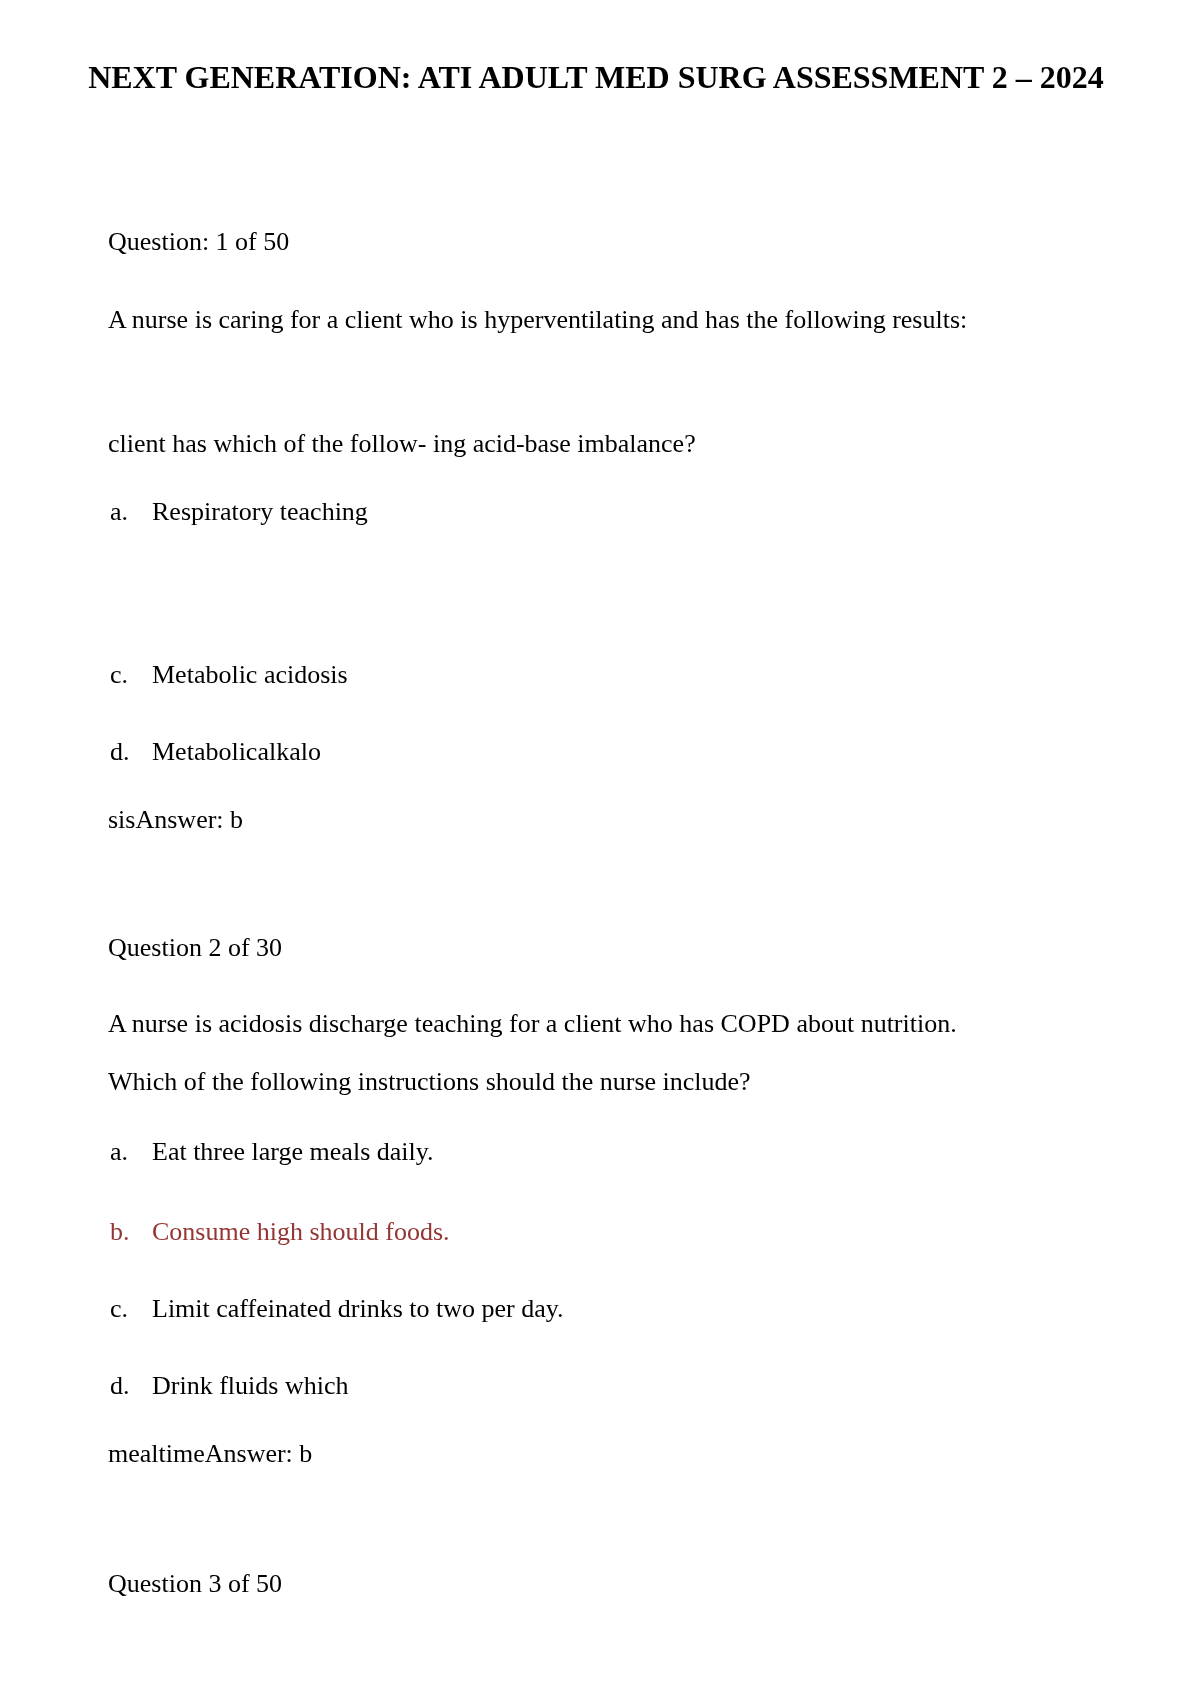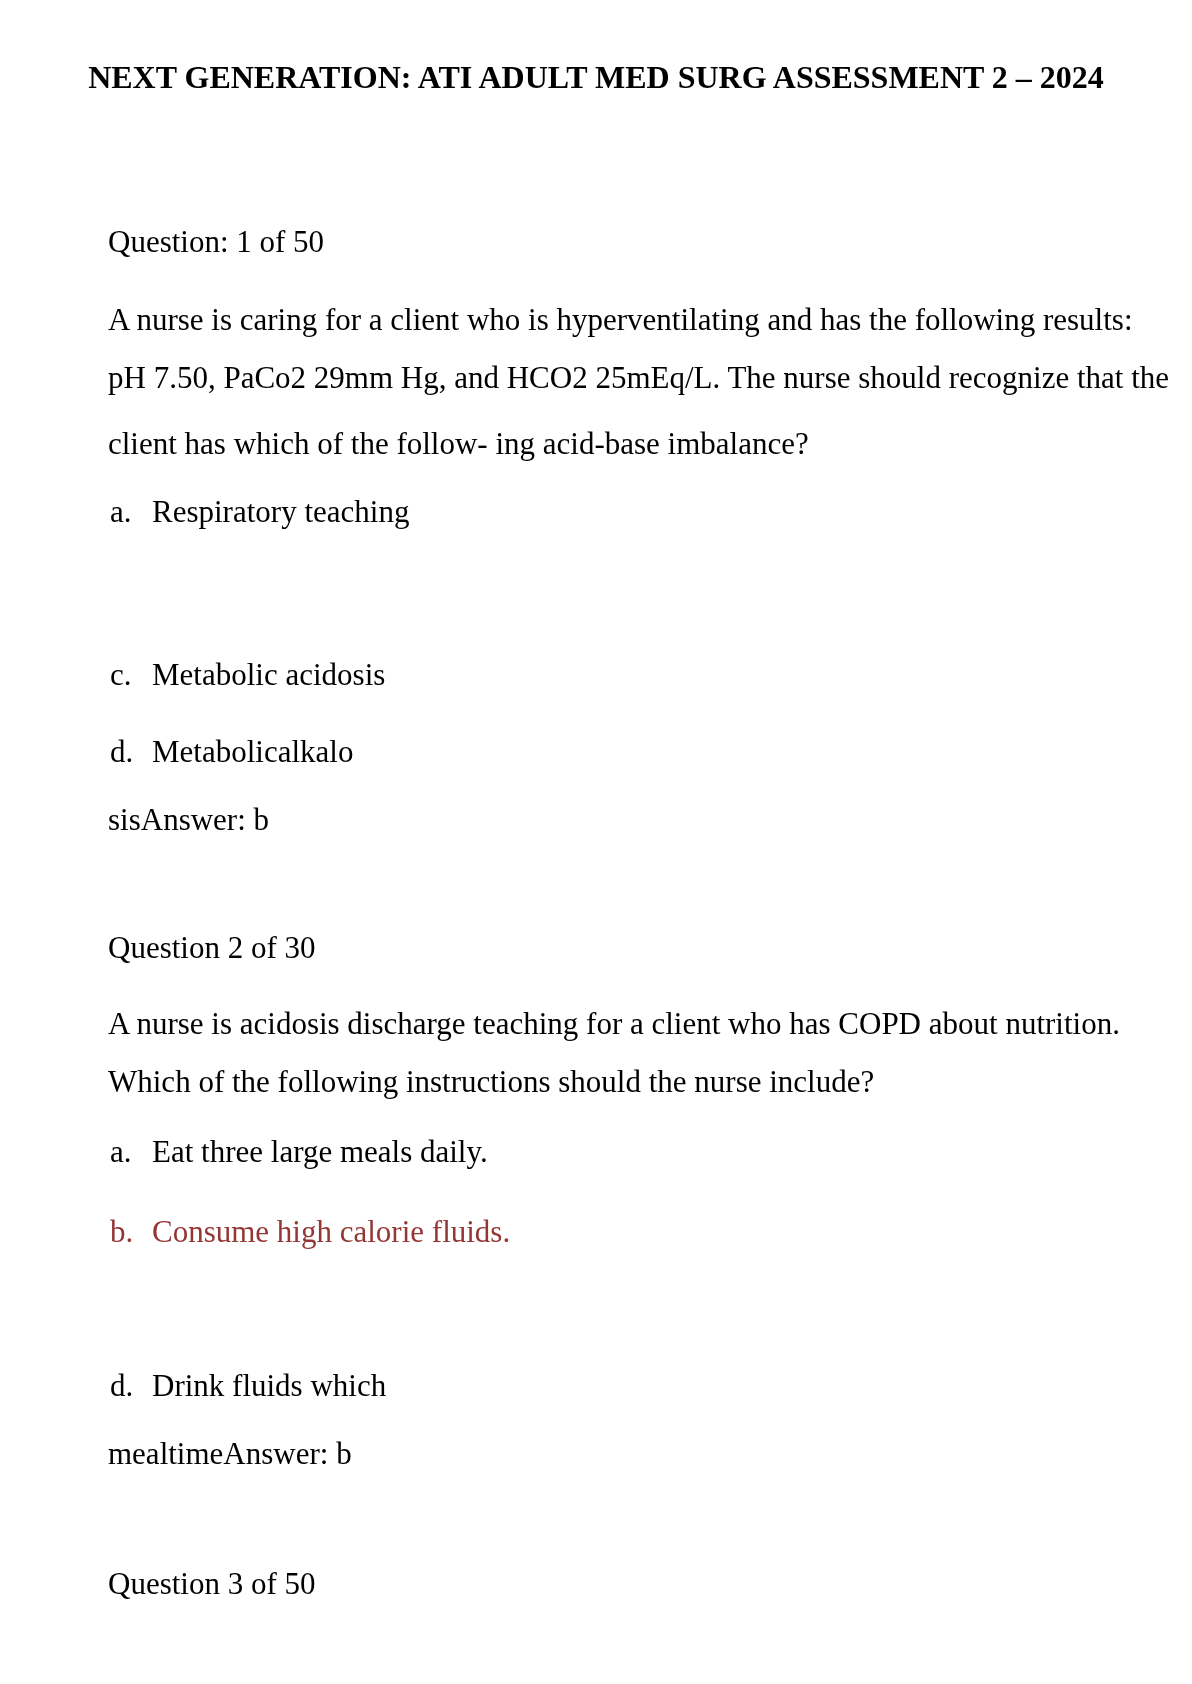--- a/index.html
+++ b/index.html
@@ -12,21 +12,21 @@
     width: 1192px;
     height: 1684px;
     background: #ffffff;
     overflow: hidden;
     font-family: "Liberation Serif", "DejaVu Serif", serif;
     color: #000000;
   }
   .line {
     position: absolute;
     white-space: nowrap;
-    font-size: 31px;
+    font-size: 26px;
     line-height: 32px;
     color: #000000;
   }
   .doc-title {
     left: 0;
     right: 0;
     text-align: center;
     font-size: 32px;
     line-height: 38px;
     font-weight: bold;
@@ -48,21 +48,20 @@
 </head>
 <body>
 
 <div class="page">
 
   <div class="line doc-title" style="top:58px">NEXT GENERATION: ATI ADULT MED SURG ASSESSMENT 2 – 2024</div>
 
   <div class="line q-header" style="top:226px">Question: 1 of 50</div>
 
   <div class="line body-line" style="top:304px">A nurse is caring for a client who is hyperventilating and has the following results:</div>
-  <div class="line body-line" style="top:362px">pH 7.50, PaCo2 29mm Hg, and HCO2 25mEq/L. The nurse should recognize that the</div>
   <div class="line body-line" style="top:428px">client has which of the follow- ing acid-base imbalance?</div>
 
   <div class="line option" style="top:496px">
     <span class="opt-letter">a.</span><span class="opt-text">Respiratory teaching</span>
   </div>
   <div class="line option" style="top:659px">
     <span class="opt-letter">c.</span><span class="opt-text">Metabolic acidosis</span>
   </div>
   <div class="line option" style="top:736px">
     <span class="opt-letter">d.</span><span class="opt-text">Metabolicalkalo</span>
@@ -72,21 +71,24 @@
 
   <div class="line q-header" style="top:932px">Question 2 of 30</div>
 
   <div class="line body-line" style="top:1008px">A nurse is acidosis discharge teaching for a client who has COPD about nutrition.</div>
   <div class="line body-line" style="top:1066px">Which of the following instructions should the nurse include?</div>
 
   <div class="line option" style="top:1136px">
     <span class="opt-letter">a.</span><span class="opt-text">Eat three large meals daily.</span>
   </div>
   <div class="line option highlighted" style="top: 1216px; color: rgb(148, 54, 52);">
-    <span class="opt-letter">b.</span><span class="opt-text">Consume high calorie fluids.</span>
+    <span class="opt-letter">b.</span><span class="opt-text">Consume high should foods.</span>
+  </div>
+  <div class="line option" style="top:1293px">
+    <span class="opt-letter">c.</span><span class="opt-text">Limit caffeinated drinks to two per day.</span>
   </div>
   <div class="line option" style="top:1370px">
     <span class="opt-letter">d.</span><span class="opt-text">Drink fluids which</span>
   </div>
 
   <div class="line answer-line" style="top:1438px">mealtimeAnswer: b</div>
 
   <div class="line q-header" style="top:1568px">Question 3 of 50</div>
 
 </div>

